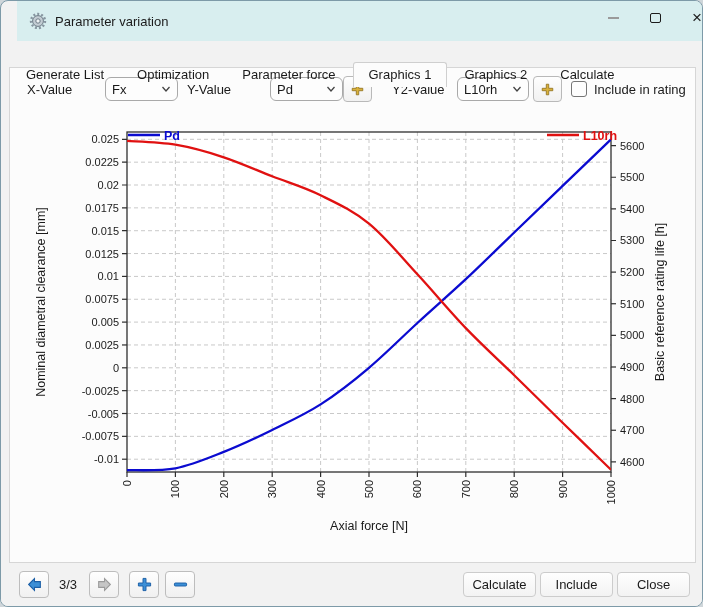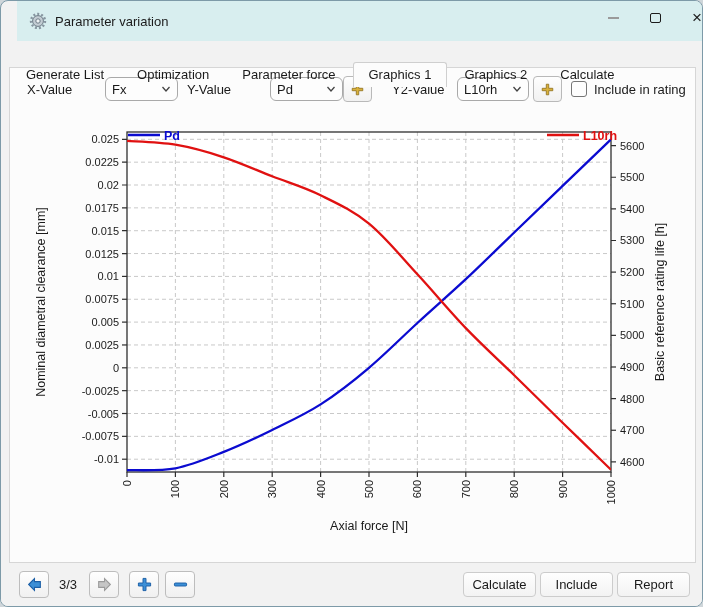--- a/index.html
+++ b/index.html
@@ -285,16 +285,16 @@
       </div>
       <div class="nav-btn">
         <svg width="15" height="15" viewBox="0 0 16 16">
           <rect x="1.5" y="6.4" width="13" height="3.2" rx="1" fill="#3c8fd6" stroke="#1c5fa6" stroke-width="1"></rect>
         </svg>
       </div>
     </div>
     <div class="btn-group">
       <div class="push-btn">Calculate</div>
       <div class="push-btn">Include</div>
-      <div class="push-btn">Report</div>
+      <div class="push-btn">Close</div>
     </div>
   </div>
 </div>
 
 </body></html>

